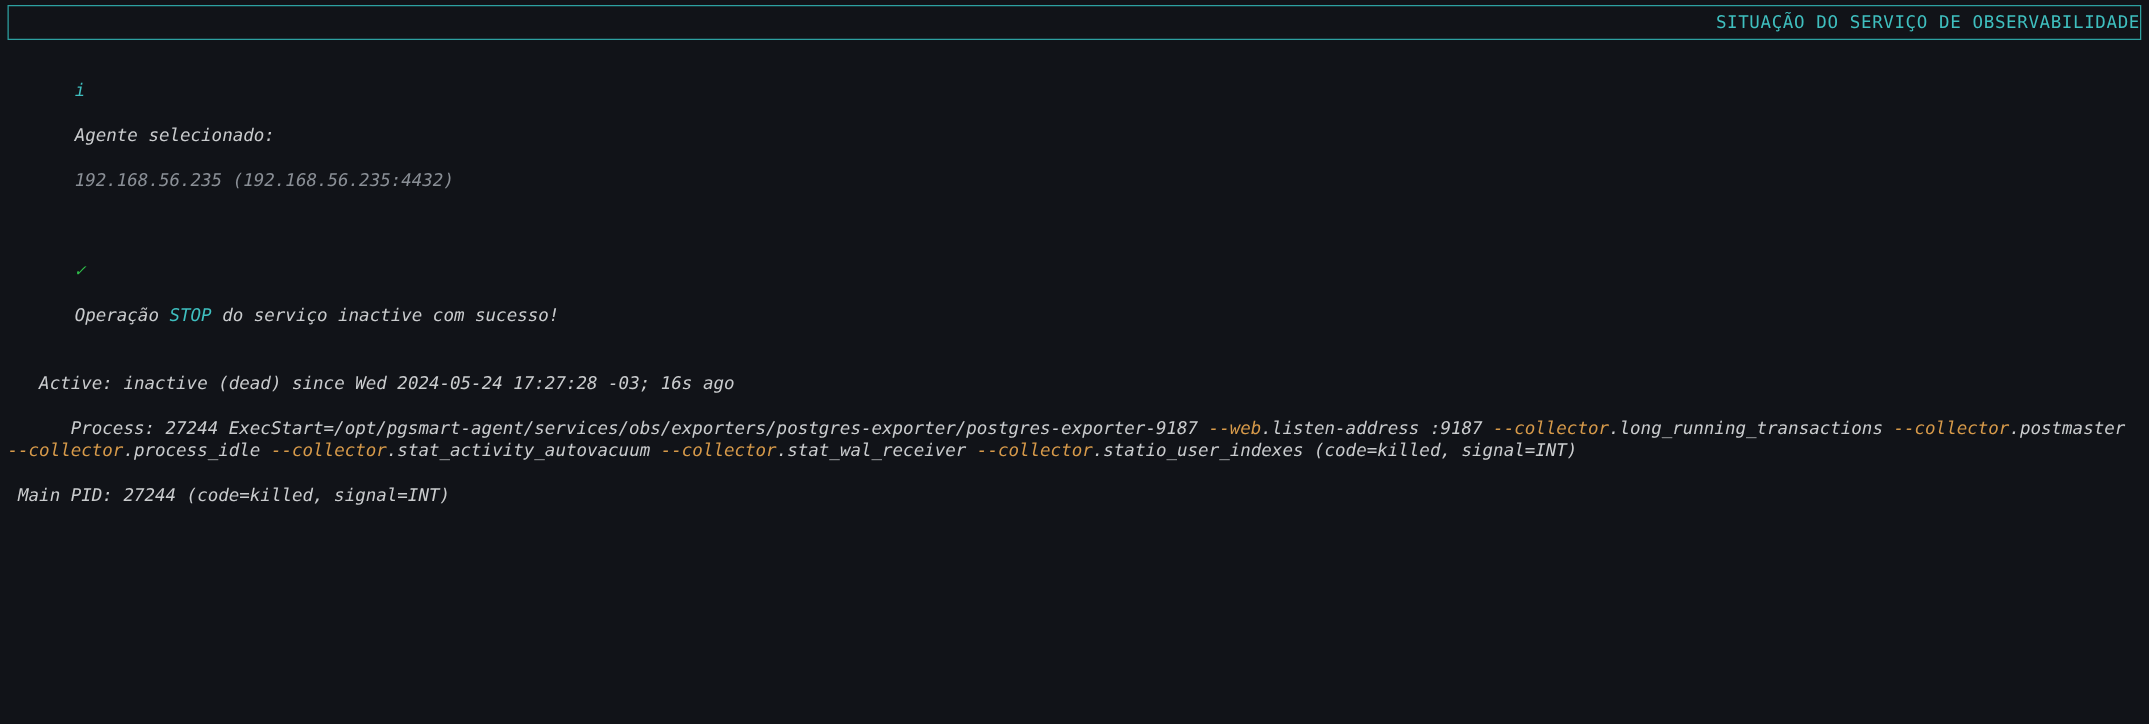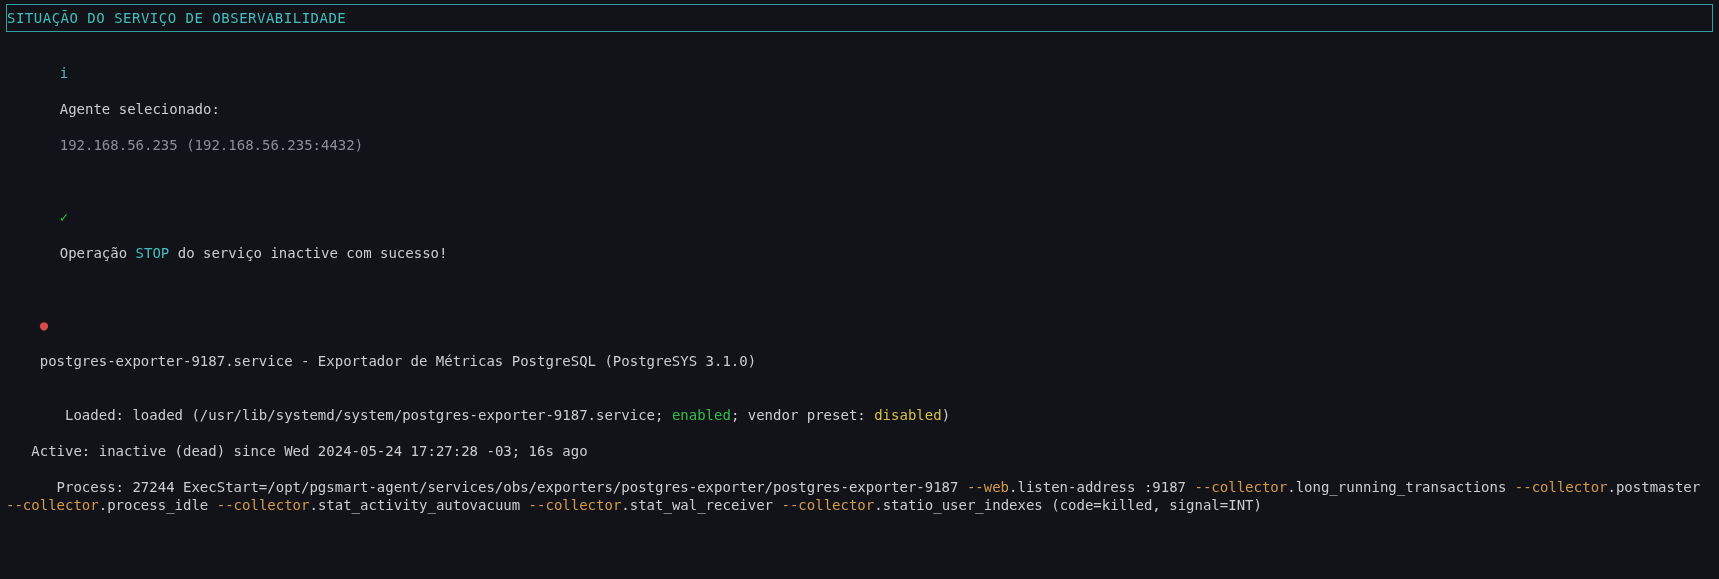--- a/index.html
+++ b/index.html
@@ -23,26 +23,26 @@
     font-size:14px;
     line-height:18px;
     width:1719px;
     height:579px;
     overflow:hidden;
   }
   .screen{padding:4px 6px 0 6px;}
   .title-box{
     border:1px solid var(--border);
     color:var(--cyan);
-    text-align:left;
+    text-align:right;
     padding:4px 0;
     letter-spacing:0.5px;
     margin-bottom:14px;
   }
-  .line{white-space:pre-wrap;word-break:break-all;}
+  .line{white-space:pre-wrap;word-break:break-all;font-style:italic;}
   .indent1{padding-left:20px;}
   .cyan{color:var(--cyan);} .green{color:var(--green);}
   .yellow{color:var(--yellow);} .orange{color:var(--orange);} .dim{color:var(--dim);}
   .bullet-red{color:var(--red);}
   .spacer{height:18px;}
   .info-i{color:var(--cyan);}
 </style>
 </head>
 <body>
 
@@ -63,36 +63,29 @@
   <div class="spacer"></div>
 
   <div class="line indent1">
     <span class="green">✓</span>
     <span> </span>
     <span>Operação </span><span class="cyan">STOP</span><span> do serviço inactive com sucesso!</span>
   </div>
 
   <div class="spacer"></div>
 
-  <div class="line">
-    <span class="bullet-red">●</span>
-    <span> </span>
-    <span>postgres-exporter-9187.service - Exportador de Métricas PostgreSQL (PostgreSYS 3.1.0)</span>
-  </div>
 
-  <div class="line">
-    <span>   Loaded: loaded (/usr/lib/systemd/system/postgres-exporter-9187.service; </span><span class="green">enabled</span><span>; vendor preset: </span><span class="yellow">disabled</span><span>)</span>
-  </div>
 
   <div class="line">   Active: inactive (dead) since Wed 2024-05-24 17:27:28 -03; 16s ago</div>
 
   <div class="line">
     <span>  Process: 27244 ExecStart=/opt/pgsmart-agent/services/obs/exporters/postgres-exporter/postgres-exporter-9187 </span><span class="orange">--web</span><span>.listen-address :9187 </span><span class="orange">--collector</span><span>.long_running_transactions </span><span class="orange">--collector</span><span>.postmaster </span><span class="orange">--collector</span><span>.process_idle </span><span class="orange">--collector</span><span>.stat_activity_autovacuum </span><span class="orange">--collector</span><span>.stat_wal_receiver </span><span class="orange">--collector</span><span>.statio_user_indexes (code=killed, signal=INT)</span>
   </div>
 
+  <div class="line"> Main PID: 27244 (code=killed, signal=INT)</div>
 
   <div class="spacer"></div>
 
   <div class="line">
     
   </div>
 
 </div>
 
 </body></html>

